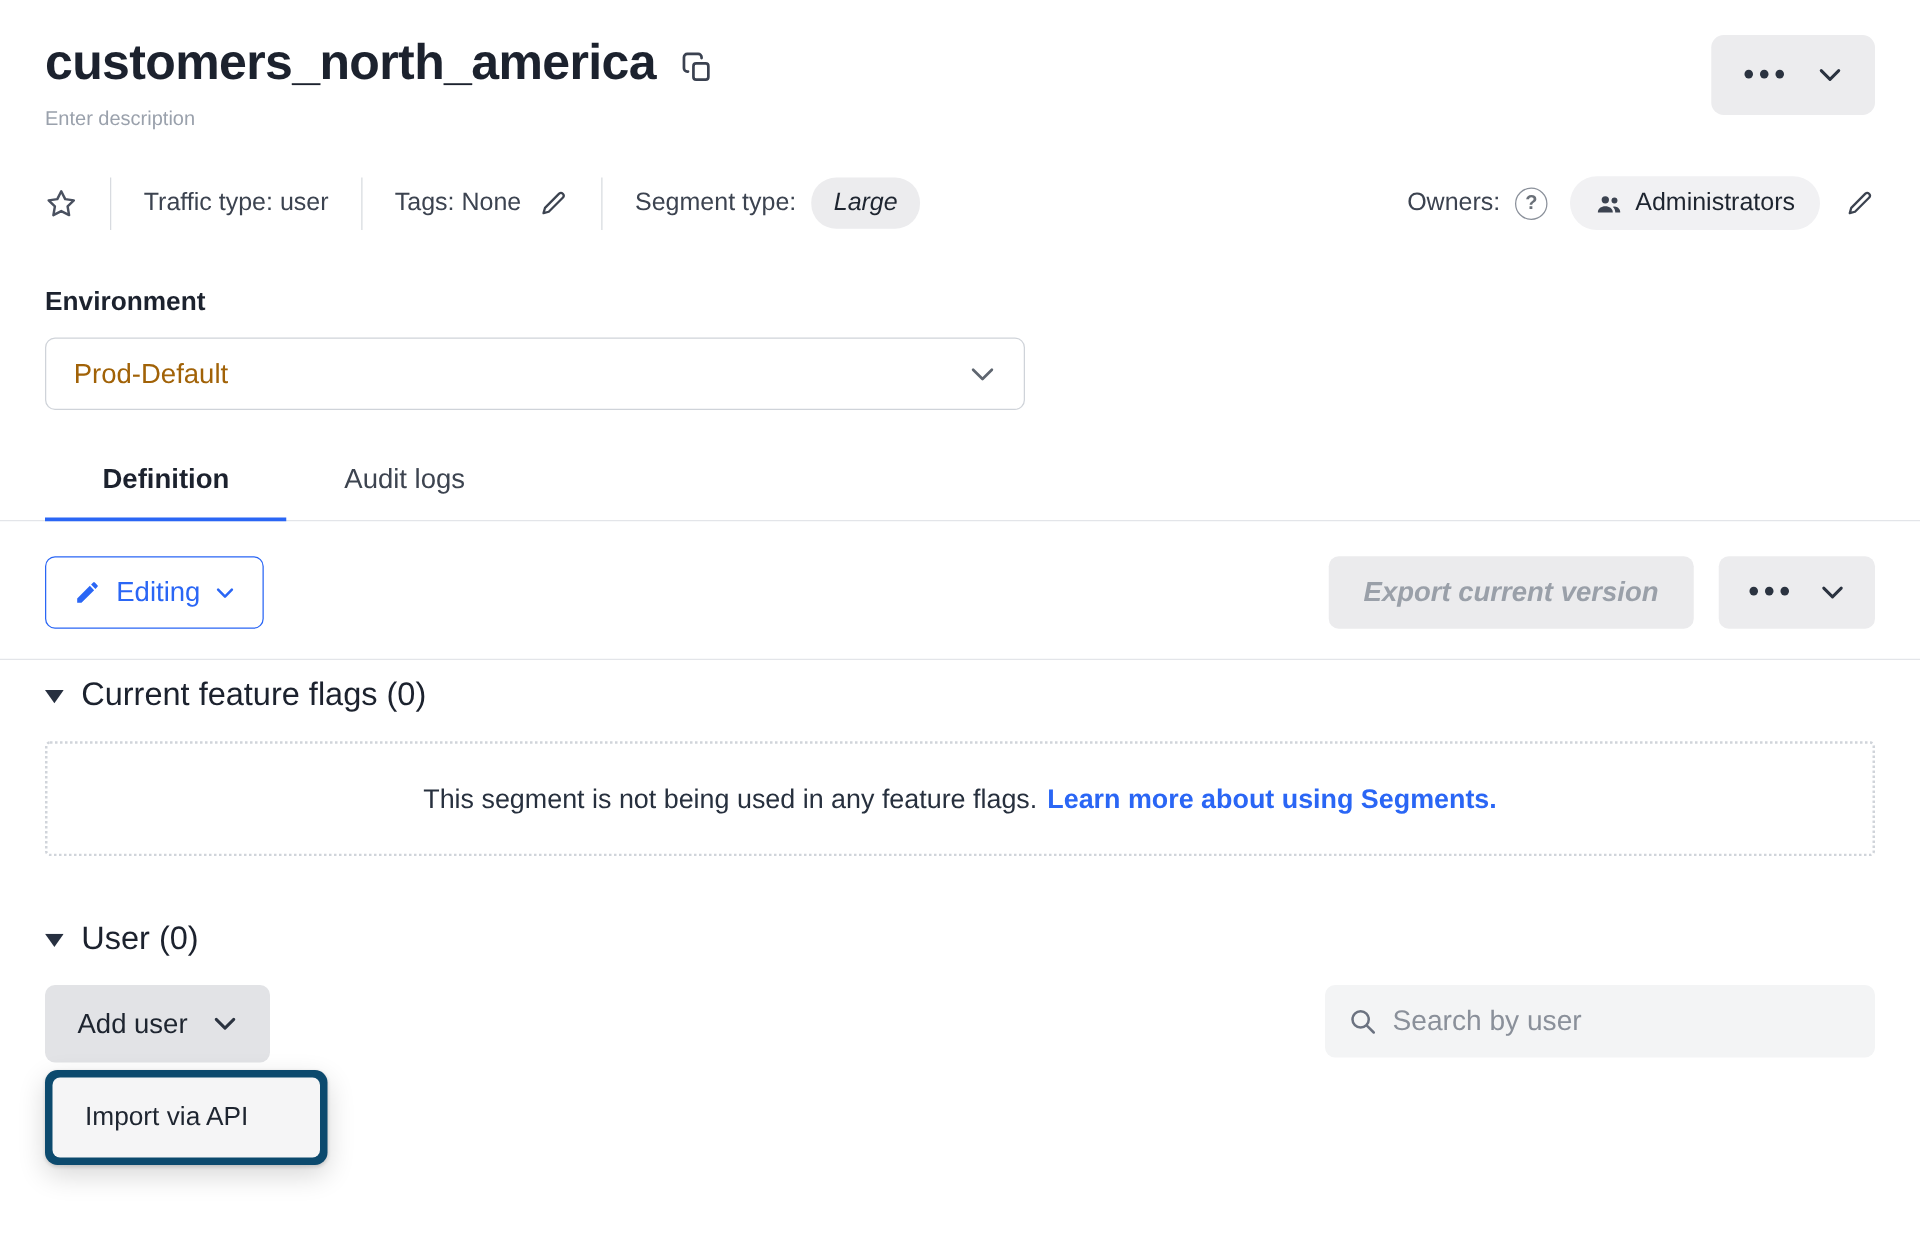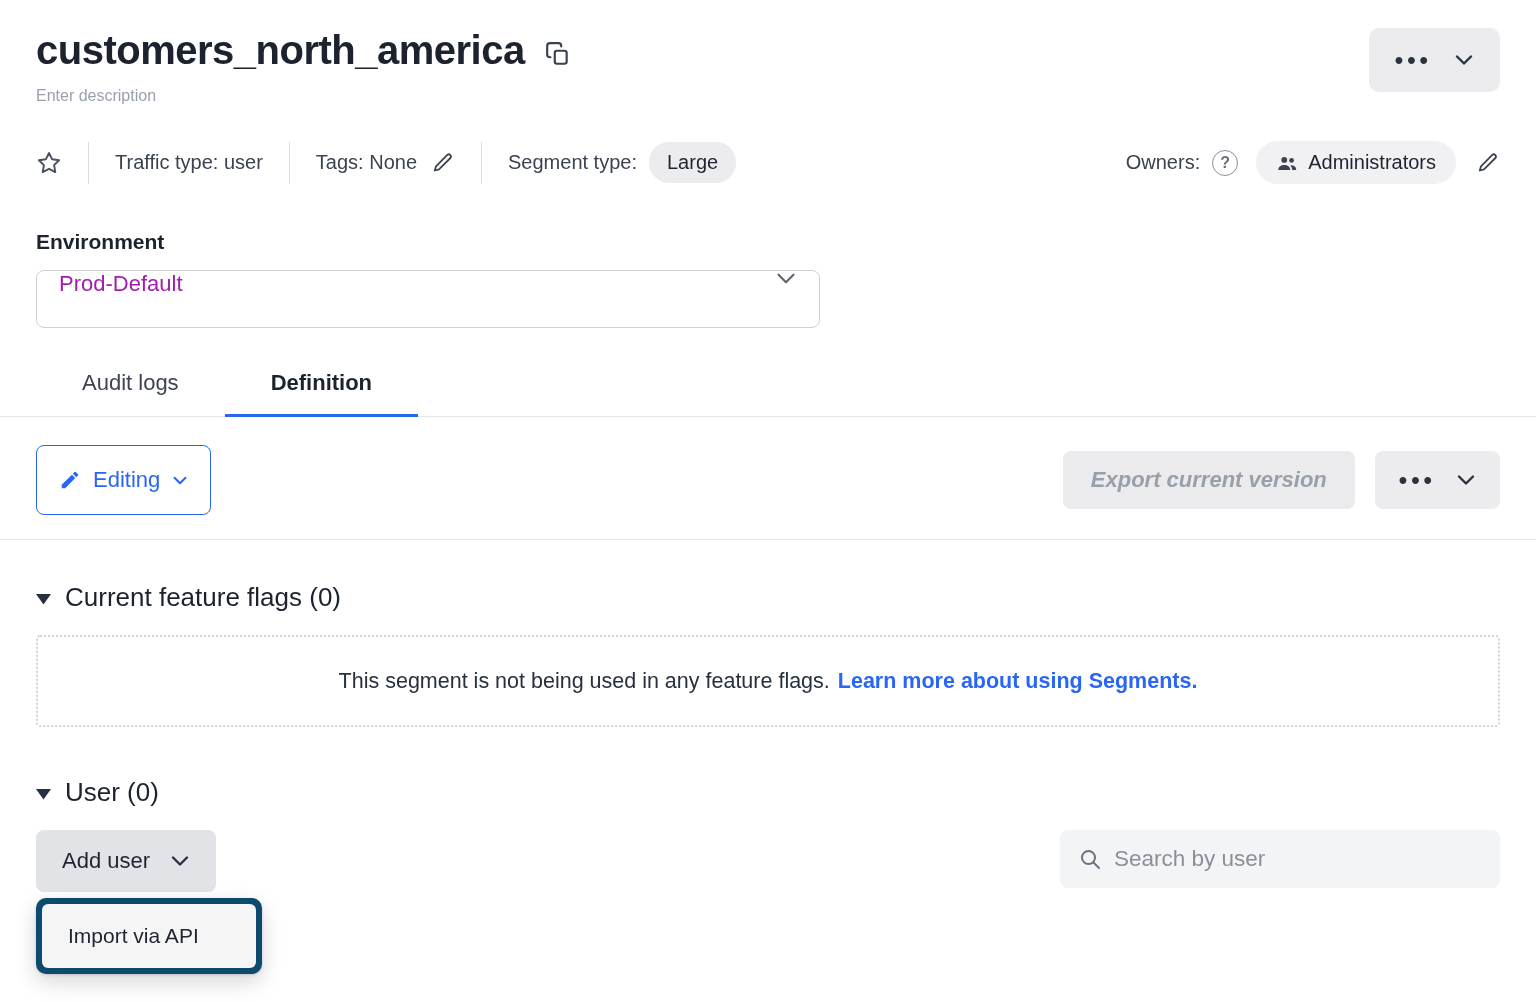--- a/index.html
+++ b/index.html
@@ -22,57 +22,57 @@
   .btn { display:inline-flex; align-items:center; justify-content:center; border:none; cursor:pointer; font-family:inherit; }
   .gray-btn { background:#ececee; border-radius:10px; color:#2b3340; }
   .more-btn { height:64px; padding:0 26px; gap:22px; }
   .dots { font-size:24px; font-weight:700; letter-spacing:4px; line-height:1; color:#2b3340; }
 
   
   .meta-row { margin-top:36px; display:flex; align-items:center; font-size:20px; color:#3c4350; }
   .meta-sep { width:1px; height:42px; background:#d8dbe0; margin:0 26px; }
   .star-icon { color:#4a5160; display:inline-flex; cursor:pointer; }
   .pencil-icon { color:#3c4350; display:inline-flex; cursor:pointer; margin-left:14px; }
-  .badge { background:#ececee; border-radius:20px; padding:9px 18px; font-size:20px; color:#1e2530; margin-left:12px; }
+  .badge { background:#ececee; border-radius:20px; padding:9px 18px; font-size:20px; color:#1e2530; margin-left:12px;font-style:italic; }
   .owners-group { margin-left:auto; display:flex; align-items:center; }
   .help-icon { width:26px; height:26px; border:1.5px solid #8a909a; border-radius:50%; color:#6a7078;
                display:inline-flex; align-items:center; justify-content:center; font-size:16px; font-weight:700;
                margin-left:12px; cursor:pointer; }
   .owners-pill { display:inline-flex; align-items:center; gap:10px; background:#f1f1f3; border-radius:24px;
                  padding:10px 20px; font-size:20px; color:#1e2530; margin-left:18px; cursor:pointer; }
 
   
   .env-section { margin-top:46px; }
   .env-label { font-size:21px; font-weight:700; color:#1c222e; }
   .select-box { margin-top:16px; width:784px; height:58px; border:1px solid #cfd3d9; border-radius:8px;
-                display:flex; align-items:flex-start; justify-content:space-between; padding:0 22px;
-                font-size:22px; color:#a21caf; cursor:pointer; background:#fff; }
+                display:flex; align-items:center; justify-content:space-between; padding:0 22px;
+                font-size:22px; color:#a16207; cursor:pointer; background:#fff; }
   .chev { display:inline-flex; color:#5f6670; }
 
   
   .tabs-wrap { margin:42px -36px 0 -36px; padding:0 36px; border-bottom:1px solid #e3e5e9; }
   .tabs { display:flex; }
   .tab { padding:0 46px 18px 46px; font-size:22px; color:#3d4450; cursor:pointer; margin-bottom:-1px; }
   .tab.active { color:#1c222e; font-weight:700; border-bottom:3px solid #2a66f5; }
 
   
   .toolbar { margin-top:28px; display:flex; align-items:center; justify-content:space-between; }
-  .editing-btn { height:70px; padding:0 22px; gap:12px; background:#fff; border:1.5px solid #2a66f5;
+  .editing-btn { height:58px; padding:0 22px; gap:12px; background:#fff; border:1.5px solid #2a66f5;
                  border-radius:8px; color:#2a66f5; font-size:22px; }
   .toolbar-right { display:flex; align-items:center; gap:20px; }
   .export-btn { height:58px; padding:0 28px; background:#ebebed; border-radius:8px;
                 color:#9aa0a9; font-size:22px; font-weight:700;font-style:italic; }
   .toolbar-more { height:58px; padding:0 24px; gap:20px; border-radius:8px; }
 
   .divider { margin:24px -36px 0 -36px; height:1px; background:#e3e5e9; }
 
   
   .section-head { display:flex; align-items:center; gap:14px; font-size:26px; color:#1c222e; }
   .caret-icon { display:inline-flex; cursor:pointer; margin-top:3px; }
-  .ff-section { margin-top:42px; }
+  .ff-section { margin-top:12px; }
   .dotted-box { margin-top:22px; border:2px dotted #d0d4da; border-radius:4px; height:92px;
                 display:flex; align-items:center; justify-content:center; font-size:21.5px; color:#27303e; }
   .dotted-box a { color:#2a66f5; font-weight:700; text-decoration:none; cursor:pointer; margin-left:8px; }
 
   .user-section { margin-top:50px; }
   .user-controls { margin-top:22px; display:flex; align-items:flex-start; justify-content:space-between; }
   .add-user-wrap { position:relative; }
   .add-user-btn { height:62px; padding:0 26px; gap:20px; background:#e2e3e6; border-radius:8px;
                   font-size:22px; color:#1e2530; }
   .menu-card { position:absolute; top:calc(100% + 6px); left:0; width:226px; background:#0c4a6e;
@@ -161,22 +161,22 @@
       <span class="chev">
         <svg width="22" height="15" viewBox="0 0 20 14" fill="none" stroke="currentColor" stroke-width="2" stroke-linecap="round" stroke-linejoin="round">
             <path d="M3 3.5l7 7 7-7"></path>
           </svg>
       </span>
     </div>
   </div>
 
   <div class="tabs-wrap">
     <div class="tabs">
+      <div class="tab active">Definition</div>
       <div class="tab">Audit logs</div>
-      <div class="tab active">Definition</div>
     </div>
   </div>
 
   <div class="toolbar">
     <button class="btn editing-btn">
       <svg width="22" height="22" viewBox="0 0 24 24" fill="currentColor">
           <path d="M3 17.25V21h3.75L17.8 9.94l-3.75-3.75L3 17.25zM20.71 7.04a1 1 0 0 0 0-1.41l-2.34-2.34a1 1 0 0 0-1.41 0l-1.83 1.83 3.75 3.75 1.83-1.83z"></path>
         </svg>
       <span>Editing</span>
       <span class="chev" style="color:#2a66f5">

